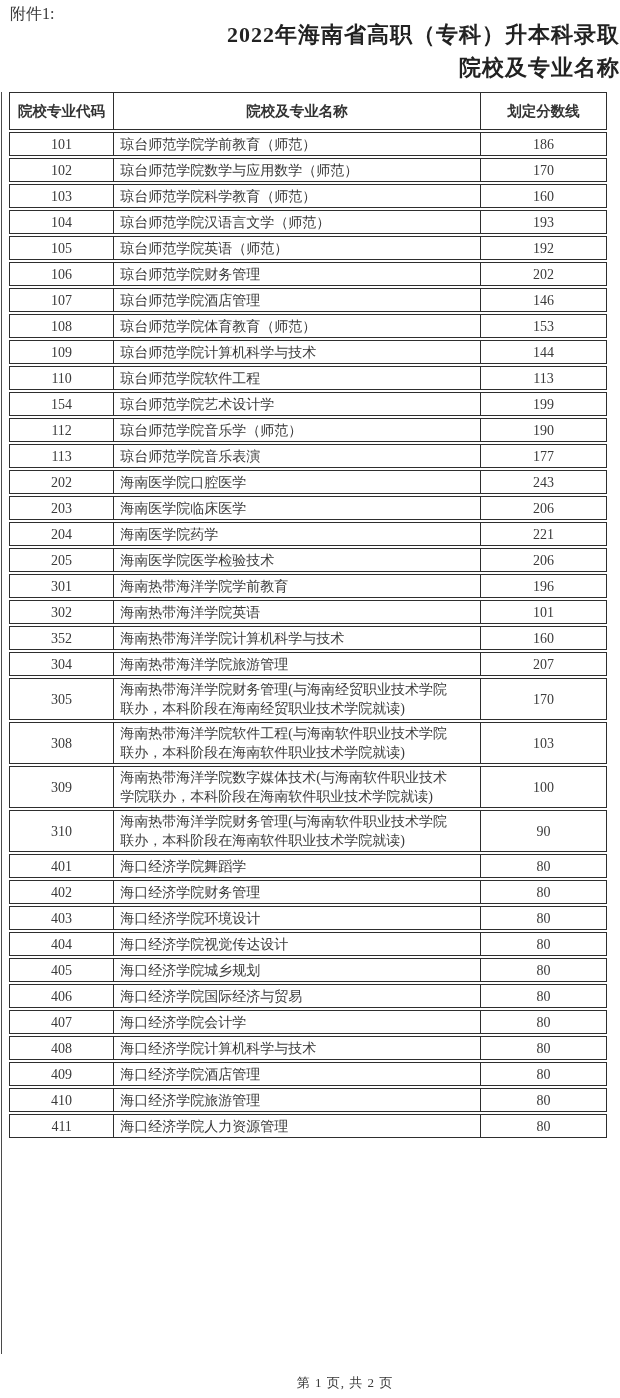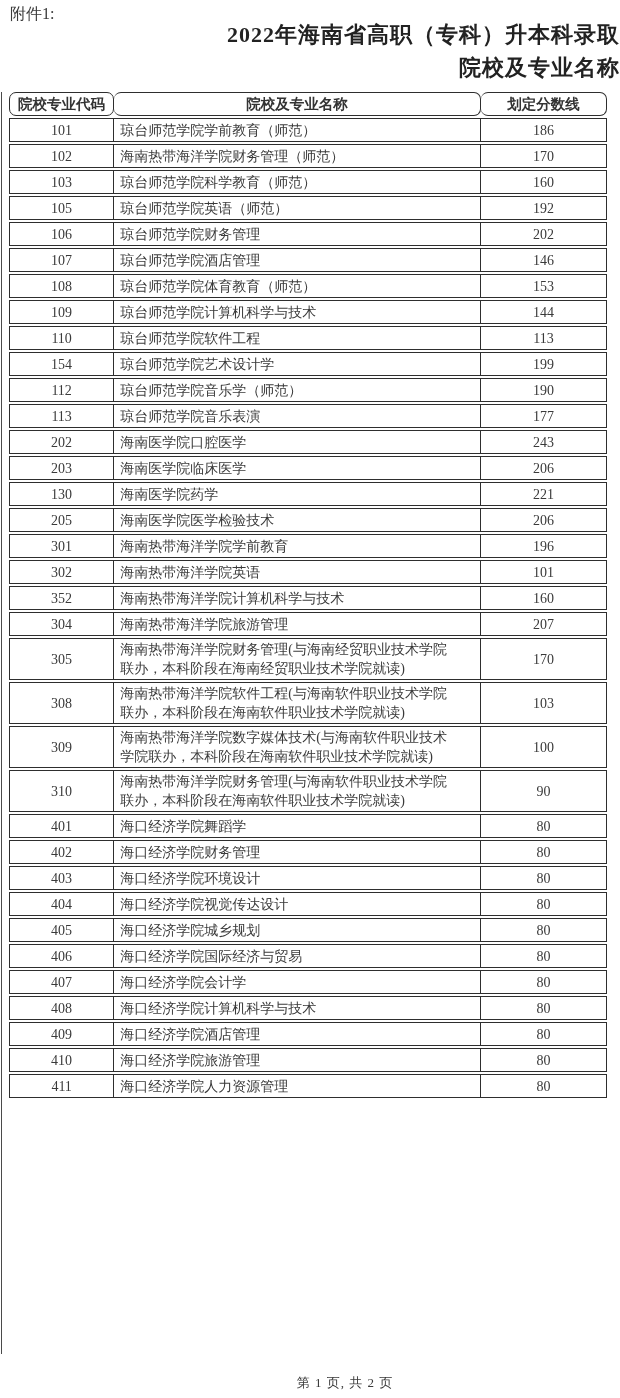--- a/index.html
+++ b/index.html
@@ -55,26 +55,25 @@
     border: 1px solid #2e2e2e;
     box-sizing: border-box;
     font-size: 14px;
     color: #3a3a3a;
     background: #ffffff;
   }
   th:not(:first-child), td:not(:first-child) {
     border-left: none;
   }
   th {
-    height: 24px;
+    height: 38px;
     font-weight: 700;
     text-align: center;
     color: #333333;
     font-size: 14.5px;
-    border-radius: 7px;
   }
   td {
     height: 24px;
     padding: 1px 4px;
     line-height: 19px;
   }
   td.col-code, td.col-score {
     text-align: center;
     padding: 1px 2px;
   }
@@ -124,29 +123,34 @@
       </tr>
     </thead>
     <tbody id="rows">
         <tr>
           <td class="col-code">101</td>
           <td class="col-name">琼台师范学院学前教育（师范）</td>
           <td class="col-score">186</td>
         </tr>
         <tr>
           <td class="col-code">102</td>
-          <td class="col-name">海南热带海洋学院财务管理（师范）</td>
+          <td class="col-name">琼台师范学院数学与应用数学（师范）</td>
           <td class="col-score">170</td>
         </tr>
         <tr>
           <td class="col-code">103</td>
           <td class="col-name">琼台师范学院科学教育（师范）</td>
           <td class="col-score">160</td>
         </tr>
         <tr>
+          <td class="col-code">104</td>
+          <td class="col-name">琼台师范学院汉语言文学（师范）</td>
+          <td class="col-score">193</td>
+        </tr>
+        <tr>
           <td class="col-code">105</td>
           <td class="col-name">琼台师范学院英语（师范）</td>
           <td class="col-score">192</td>
         </tr>
         <tr>
           <td class="col-code">106</td>
           <td class="col-name">琼台师范学院财务管理</td>
           <td class="col-score">202</td>
         </tr>
         <tr>
@@ -188,21 +192,21 @@
           <td class="col-code">202</td>
           <td class="col-name">海南医学院口腔医学</td>
           <td class="col-score">243</td>
         </tr>
         <tr>
           <td class="col-code">203</td>
           <td class="col-name">海南医学院临床医学</td>
           <td class="col-score">206</td>
         </tr>
         <tr>
-          <td class="col-code">130</td>
+          <td class="col-code">204</td>
           <td class="col-name">海南医学院药学</td>
           <td class="col-score">221</td>
         </tr>
         <tr>
           <td class="col-code">205</td>
           <td class="col-name">海南医学院医学检验技术</td>
           <td class="col-score">206</td>
         </tr>
         <tr>
           <td class="col-code">301</td>

